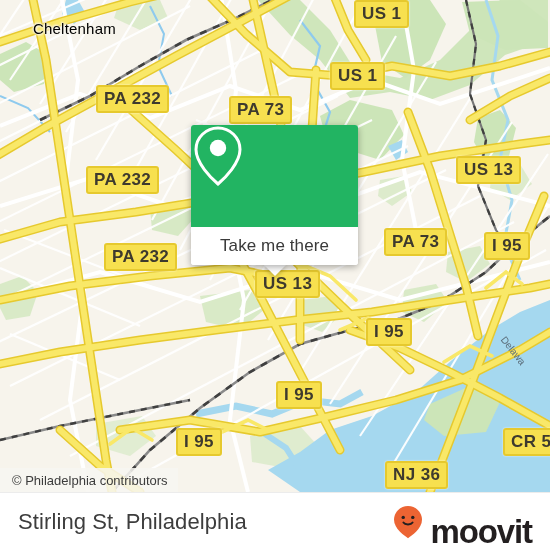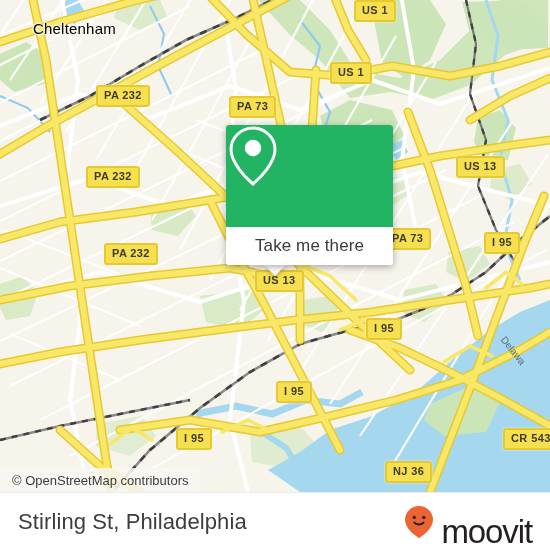--- a/index.html
+++ b/index.html
@@ -21,32 +21,31 @@
     text-shadow:0 0 3px #f7f4ec,0 0 3px #f7f4ec,1px 1px 2px #f7f4ec,-1px -1px 2px #f7f4ec;
   }
   .water-label{
     position:absolute;color:#5a6b78;font-size:10px;white-space:nowrap;
     transform-origin:left center;
   }
 
   
   .shield{
     position:absolute;background:#f7e04f;border:2px solid #e6c92e;border-radius:3px;
-    color:#3e3a2e;font-size:11px;font-weight:bold;line-height:1;
+    color:#3e3a2e;font-size:17px;font-weight:bold;line-height:1;
     padding:3px 6px 4px 6px;white-space:nowrap;letter-spacing:.4px;
     box-shadow:0 0 2px rgba(255,255,255,.85);
   }
 
   
   #card{
     position:absolute;left:191px;top:125px;width:167px;height:140px;
     border-radius:3px;overflow:hidden;
     box-shadow:0 2px 7px rgba(0,0,0,.33);
     background:#ffffff;
-    margin-left:35px;
   }
   #card-top{
     height:102px;width:100%;background:#22b462;
     display:flex;align-items:center;justify-content:center;
   }
   #card-bottom{
     height:38px;width:100%;background:#ffffff;
     display:flex;align-items:center;justify-content:center;
   }
   #card-label{font-size:17px;color:#3a3a3a;letter-spacing:.1px;}
@@ -67,21 +66,21 @@
 
   
   #footer{
     position:absolute;left:0;top:492px;width:550px;height:58px;
     background:#ffffff;border-top:1px solid #ececec;
     display:flex;align-items:center;justify-content:space-between;
     padding:0 18px 0 18px;box-sizing:border-box;
   }
   #footer-title{font-size:22px;color:#3d3d3d;letter-spacing:.1px;}
   #brand{display:flex;align-items:center;gap:7px;}
-  #brand-word{font-size:33px;color:#231f20;font-weight:normal;letter-spacing:-1.1px;line-height:1;margin-top:20px;}
+  #brand-word{font-size:33px;color:#231f20;font-weight:bold;letter-spacing:-1.1px;line-height:1;margin-top:20px;}
 </style>
 </head>
 <body>
 
 <div id="screen">
 
   <div id="map">
 
     <svg width="550" height="492" viewBox="0 0 550 492">
       <defs>
@@ -267,21 +266,21 @@
           <path d="M27 3 C15 3 5 12.6 5 24.6 C5 38 20 53 27 59 C34 53 49 38 49 24.6 C49 12.6 39 3 27 3 Z" fill="none" stroke="#ffffff" stroke-width="3"></path>
           <circle cx="27" cy="23" r="8.2" fill="#ffffff"></circle>
         </svg>
       </div>
       <div id="card-bottom">
         <span id="card-label">Take me there</span>
       </div>
     </div>
 
     <div id="attribution">
-      <span>© OpenStreetMap contributors</span>
+      <span>© Philadelphia contributors</span>
     </div>
   </div>
 
   <div id="footer">
     <div id="footer-title">Stirling St, Philadelphia</div>
     <div id="brand">
       <svg width="30" height="34" viewBox="0 0 30 34">
         <path d="M15 1 C7.3 1 1 7.2 1 14.8 C1 23.8 11.6 31 15 33.2 C18.4 31 29 23.8 29 14.8 C29 7.2 22.7 1 15 1 Z" fill="#ec6433"></path>
         <circle cx="10.2" cy="12.4" r="1.7" fill="#231f20"></circle>
         <circle cx="19.8" cy="12.4" r="1.7" fill="#231f20"></circle>

